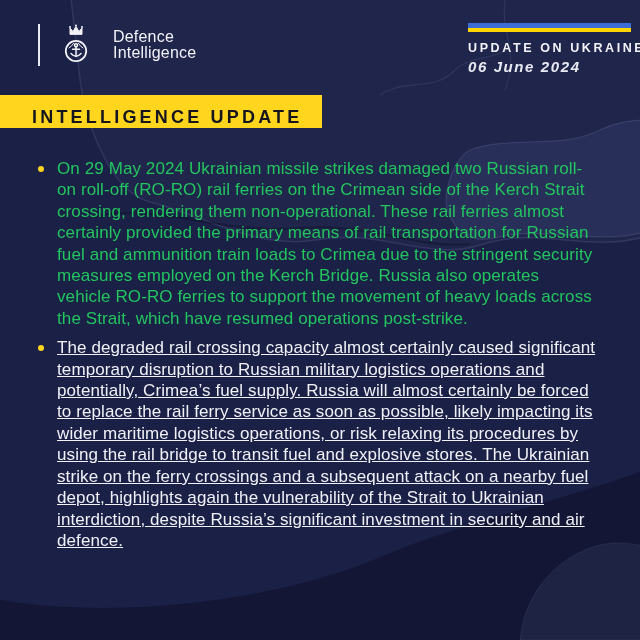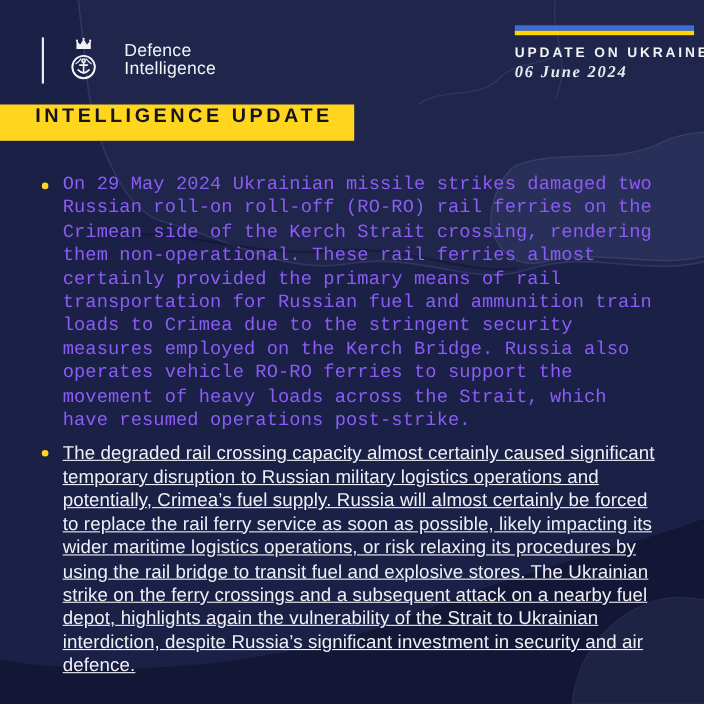--- a/index.html
+++ b/index.html
@@ -15,21 +15,21 @@
     overflow: hidden;
   }
   .map-bg {
     position: absolute; inset: 0;
     width: 640px; height: 640px;
     display: block;
   }
 
   
   .logo-block {
-    position: absolute; left: 38px; top: 32px;
+    position: absolute; left: 38px; top: 22px;
     display: flex; align-items: center;
     color: #f2f3f8;
     gap: 15px;
   }
   .logo-sep {
     width: 2px; height: 42px;
     background: #e9ebf2;
     margin-right: 8px;
   }
   .crest { width: 26px; height: 46px; margin-right: 9px; }
@@ -49,32 +49,32 @@
   .flag-stripe-yellow { height: 4.5px; }
   .update-label {
     margin-top: 9px;
     font-size: 12.5px; font-weight: 700;
     letter-spacing: 2.6px;
     color: #f2f3f8;
     white-space: nowrap;
   }
   .update-date {
     margin-top: 3px;
-    font-family: Liberation Serif, serif;
+    font-family: Liberation Sans, sans-serif;
     font-style: italic; font-weight: 700;
     font-size: 15px; letter-spacing: 1.6px;
     color: #e8eaf2;
     white-space: nowrap;
   }
 
   
   .banner {
     position: absolute; left: 0; top: 95px;
     width: 322px; height: 33px;
-    display: flex; align-items: flex-start;
+    display: flex; align-items: flex-end;
   }
   .banner-title {
     padding-left: 32px;
     font-size: 18px; font-weight: 700;
     letter-spacing: 3.2px;
     white-space: nowrap;
   }
 
   
   .content {
@@ -143,21 +143,21 @@
     </div>
     <div class="update-label">UPDATE ON UKRAINE</div>
     <div class="update-date">06 June 2024</div>
   </div>
 
   <div class="banner" style="background: rgb(255, 213, 30);">
     <span class="banner-title" style="color: rgb(21, 21, 31);">INTELLIGENCE UPDATE</span>
   </div>
 
   <ul class="content">
-    <li style="color: #8b5cf6; font-family: Liberation Mono, monospace;">
+    <li style="color: #22c55e;">
       <span class="bullet-dot" style="background: rgb(255, 213, 30);"></span>
       <span>On 29 May 2024 Ukrainian missile strikes damaged two Russian roll-on roll-off (RO-RO) rail ferries on the Crimean side of the Kerch Strait crossing, rendering them non-operational. These rail ferries almost certainly provided the primary means of rail transportation for Russian fuel and ammunition train loads to Crimea due to the stringent security measures employed on the Kerch Bridge. Russia also operates vehicle RO-RO ferries to support the movement of heavy loads across the Strait, which have resumed operations post-strike.</span>
     </li>
     <li style="color: rgb(240, 241, 246); text-decoration: underline;">
       <span class="bullet-dot" style="background: rgb(255, 213, 30);"></span>
       <span>The degraded rail crossing capacity almost certainly caused significant temporary disruption to Russian military logistics operations and potentially, Crimea’s fuel supply. Russia will almost certainly be forced to replace the rail ferry service as soon as possible, likely impacting its wider maritime logistics operations, or risk relaxing its procedures by using the rail bridge to transit fuel and explosive stores. The Ukrainian strike on the ferry crossings and a subsequent attack on a nearby fuel depot, highlights again the vulnerability of the Strait to Ukrainian interdiction, despite Russia’s significant investment in security and air defence.</span>
     </li>
   </ul>
 
 </div>

